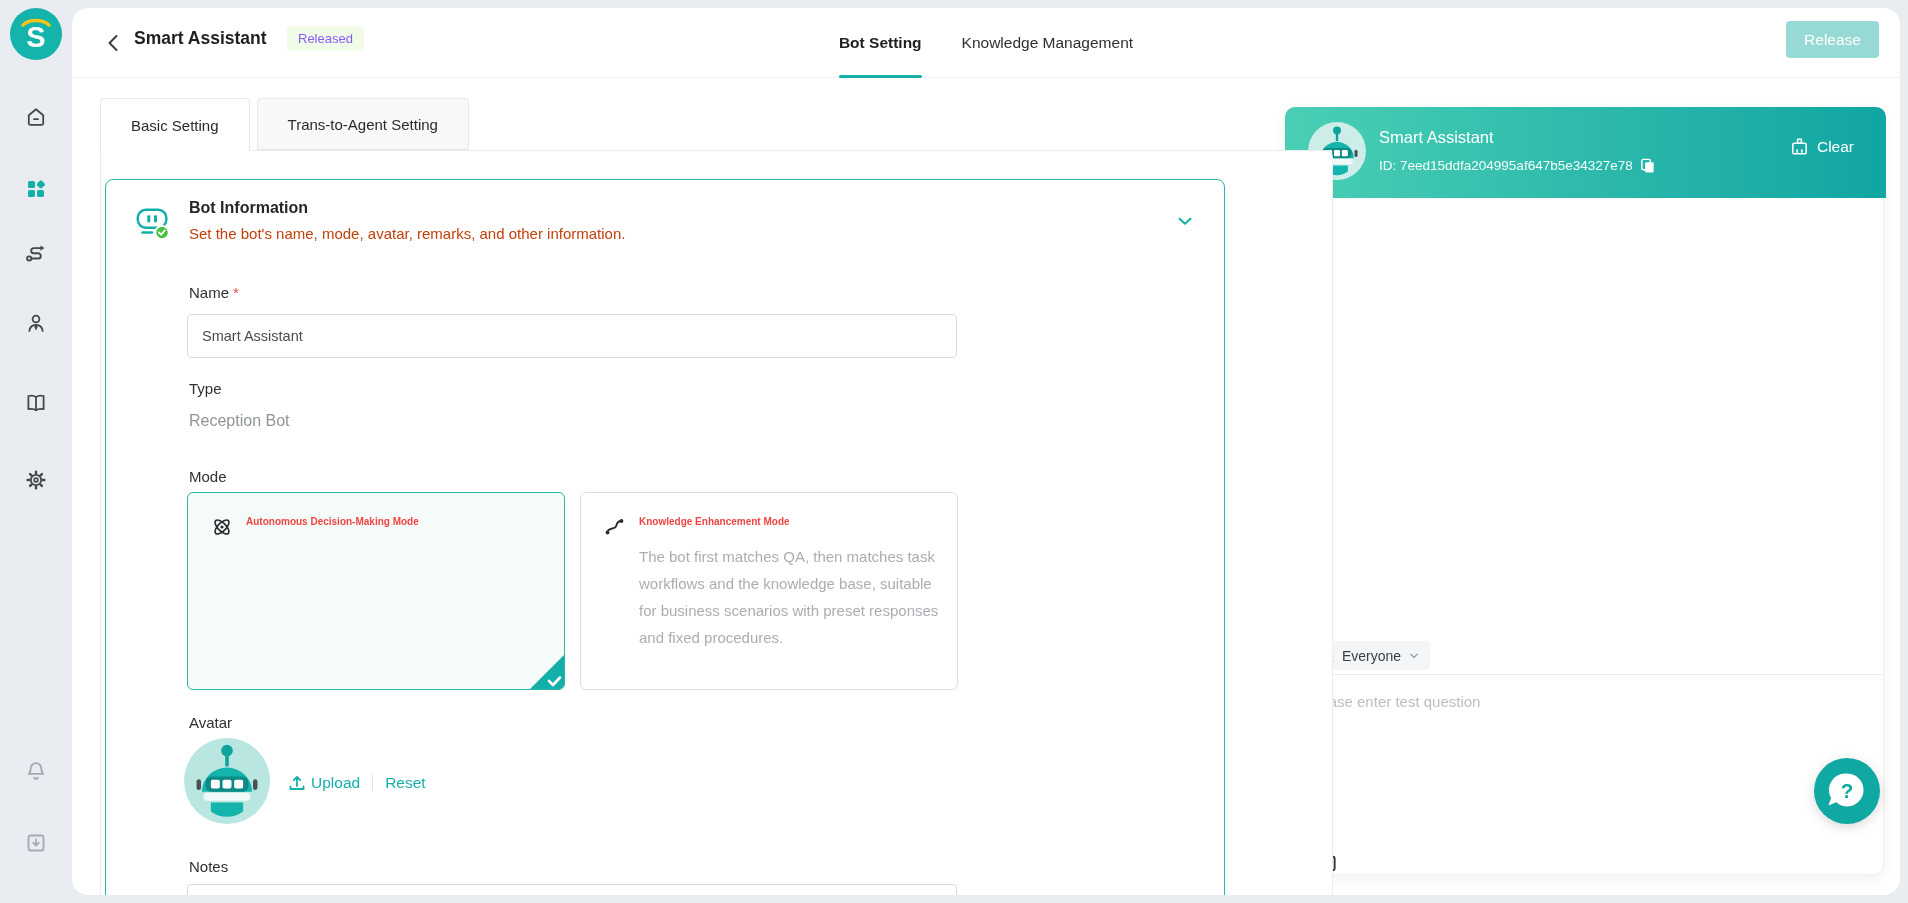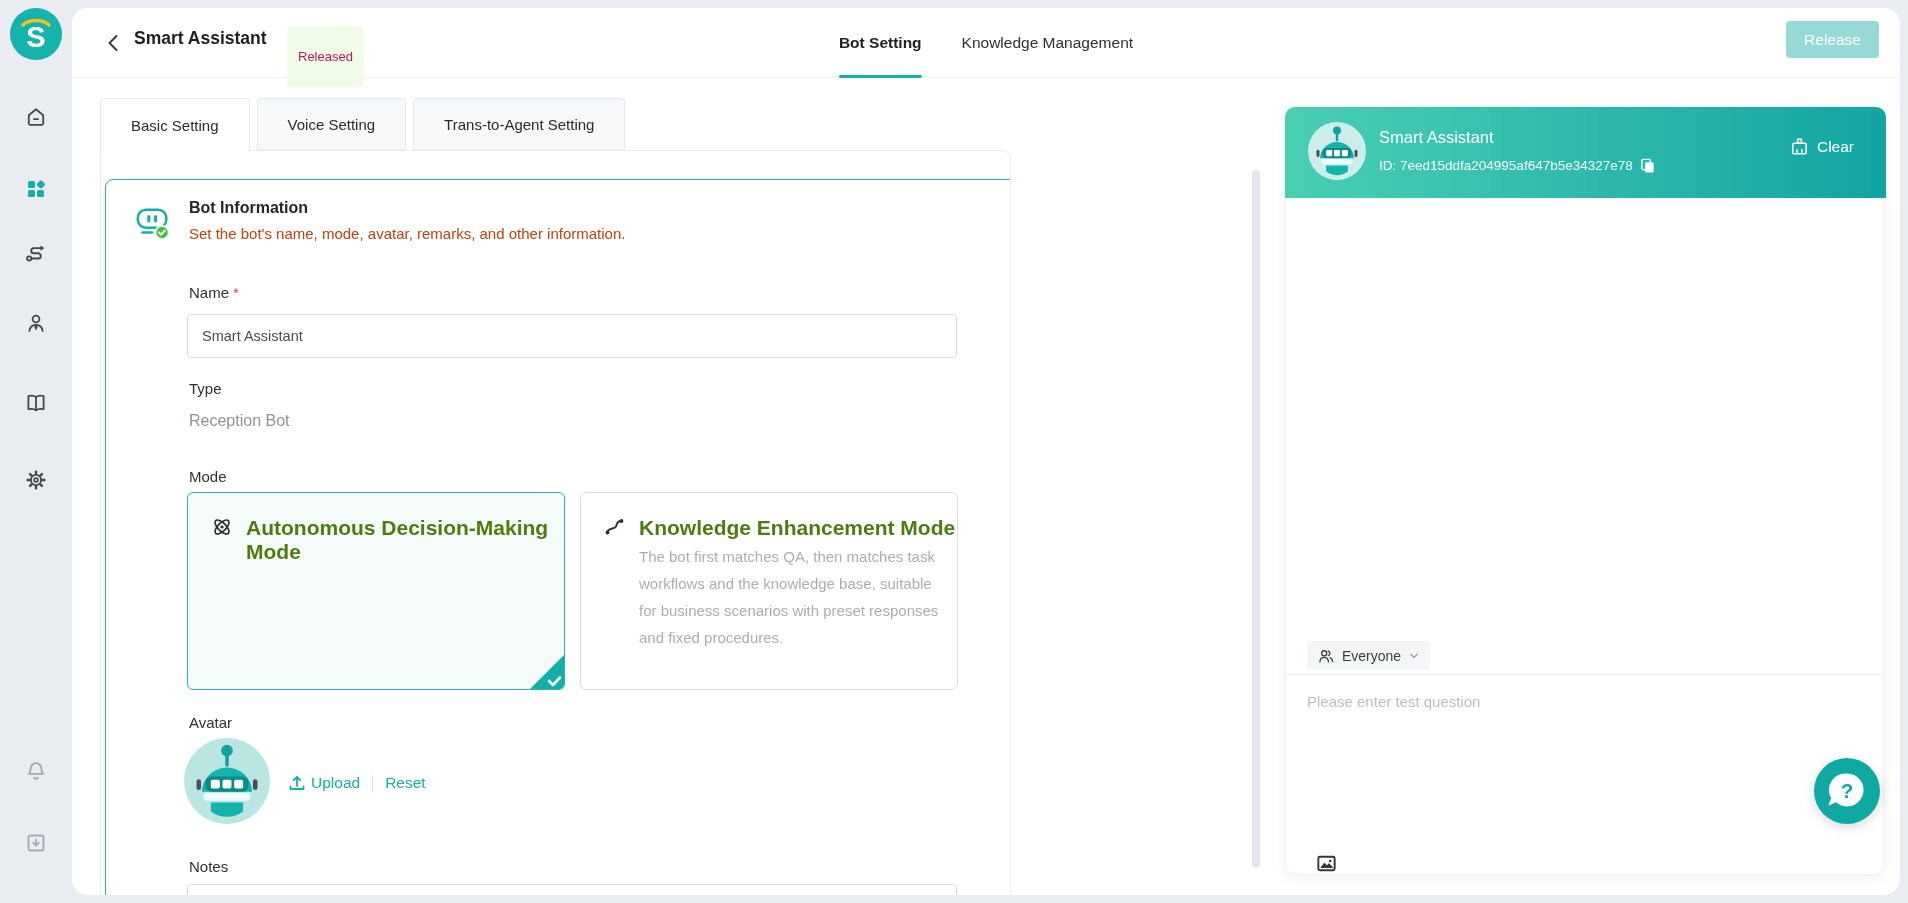--- a/index.html
+++ b/index.html
@@ -21,22 +21,22 @@
   .app-panel {
     position:absolute; left:72px; top:8px; width:1828px; height:887px;
     background:#fff; border-radius:16px;
   }
 
   
   .top-header { position:absolute; left:0; top:0; width:100%; height:70px; border-bottom:1px solid #f0f0f2; }
   .back-btn { position:absolute; left:30px; top:23px; width:24px; height:24px; cursor:pointer; }
   .page-title { position:absolute; left:62px; top:20px; font-size:17.5px; font-weight:bold; color:#1f1f1f; }
   .status-badge {
-    position:absolute; left:215px; top:18px; padding:23px 11px;
-    background:#f0fbe8; color:#be185d; font-size:13px; border-radius:4px;
+    position:absolute; left:215px; top:18px; padding:5px 11px;
+    background:#f0fbe8; color:#8b5cf6; font-size:13px; border-radius:4px;
   }
   .top-tabs { position:absolute; left:50%; transform:translateX(-50%); top:0; height:70px; display:flex; gap:40px; }
   .top-tab { position:relative; height:70px; display:flex; align-items:center; font-size:15.5px; color:#303030; cursor:pointer; }
   .top-tab.active { font-weight:bold; color:#1f1f1f; }
   .top-tab .underline { position:absolute; left:0; bottom:0; width:100%; height:3px; background:#12b0a8; border-radius:2px; }
   .release-btn {
     position:absolute; right:21px; top:13px; width:93px; height:37px;
     background:#97d9d4; color:#fff; font-size:15.5px; border:none; border-radius:4px; cursor:pointer;
   }
 
@@ -47,21 +47,21 @@
     background:#f7f8fa; border:1px solid #e6e7e9; border-radius:4px 4px 0 0;
     font-size:15px; color:#2b2b2b; cursor:pointer;
   }
   .s-tab.active {
     height:53px; background:#fff; border-bottom:none; font-weight:500; border-radius:4px 4px 0 0;
     margin-bottom:-1px;
   }
 
   
   .content-card {
-    position:absolute; left:28px; top:142px; width:911px; height:745px;
+    position:absolute; left:28px; top:142px; width:1233px; height:745px;
     border:1px solid #ebecee; border-bottom:none; border-radius:0 8px 0 0;
     background:#fff; overflow:hidden; z-index:2;
   }
   .section-card {
     position:absolute; left:4px; top:28px; width:1120px; height:780px;
     border:1px solid #2cb4ab; border-radius:8px; background:#fff;
   }
   .info-icon { position:absolute; left:27px; top:23px; width:40px; height:40px; }
   .info-title { position:absolute; left:83px; top:19px; font-size:16px; font-weight:bold; color:#262626; }
   .info-sub { position:absolute; left:83px; top:45px; font-size:15px; color:#c2410c; }
@@ -76,21 +76,21 @@
   }
   .type-value { position:absolute; left:83px; top:232px; font-size:16px; color:#8f9499; }
 
   .modes-row { position:absolute; left:81px; top:312px; display:flex; gap:15px; }
   .mode-card {
     position:relative; width:378px; height:198px;
     border:1px solid #dcdee1; border-radius:6px; background:#fff; cursor:pointer; overflow:hidden;
   }
   .mode-card.selected { border:1px solid #2cb4ab; background:#f5fbf9; }
   .mode-icon { position:absolute; left:22px; top:22px; width:24px; height:24px; }
-  .mode-title { position:absolute; left:58px; top:23px; font-size:21px; font-weight:bold; color:#4d7c0f; }
+  .mode-title { position:absolute; left:58px; top:23px; font-size:10px; font-weight:bold; color:#ef4444; }
   .mode-desc { position:absolute; left:58px; top:50px; width:300px; font-size:15px; line-height:27px; color:#aaadb2; }
   .corner-check { position:absolute; right:-1px; bottom:-1px; width:36px; height:36px; }
 
   .avatar-img { position:absolute; left:78px; top:558px; width:86px; height:86px; }
   .upload-row { position:absolute; left:181px; top:588px; height:30px; display:flex; align-items:center; gap:4px; }
   .link-teal { font-size:15.5px; color:#12b0a8; cursor:pointer; }
   .v-div { width:1px; height:16px; background:#e0e0e0; margin:0 8px; }
   .notes-input {
     position:absolute; left:81px; top:704px; width:770px; height:40px;
     border:1px solid #d9d9d9; border-radius:4px; background:#fff;
@@ -222,21 +222,20 @@
       <div class="top-tab">
         <span>Knowledge Management</span>
       </div>
     </div>
 
     <button class="release-btn">Release</button>
   </div>
 
   <div class="settings-tabs">
     <div class="s-tab active">Basic Setting</div>
-    <div class="s-tab">Voice Setting</div>
     <div class="s-tab">Trans-to-Agent Setting</div>
   </div>
 
   <div class="content-card">
     <div class="section-card">
 
       <div class="info-icon">
         <svg viewBox="0 0 42 42" fill="none">
           <rect x="5" y="7" width="30" height="19" rx="8.5" stroke="#12b0a8" stroke-width="2.6"></rect>
           <rect x="15" y="12.5" width="3.2" height="8" rx="1.6" fill="#12b0a8"></rect>

